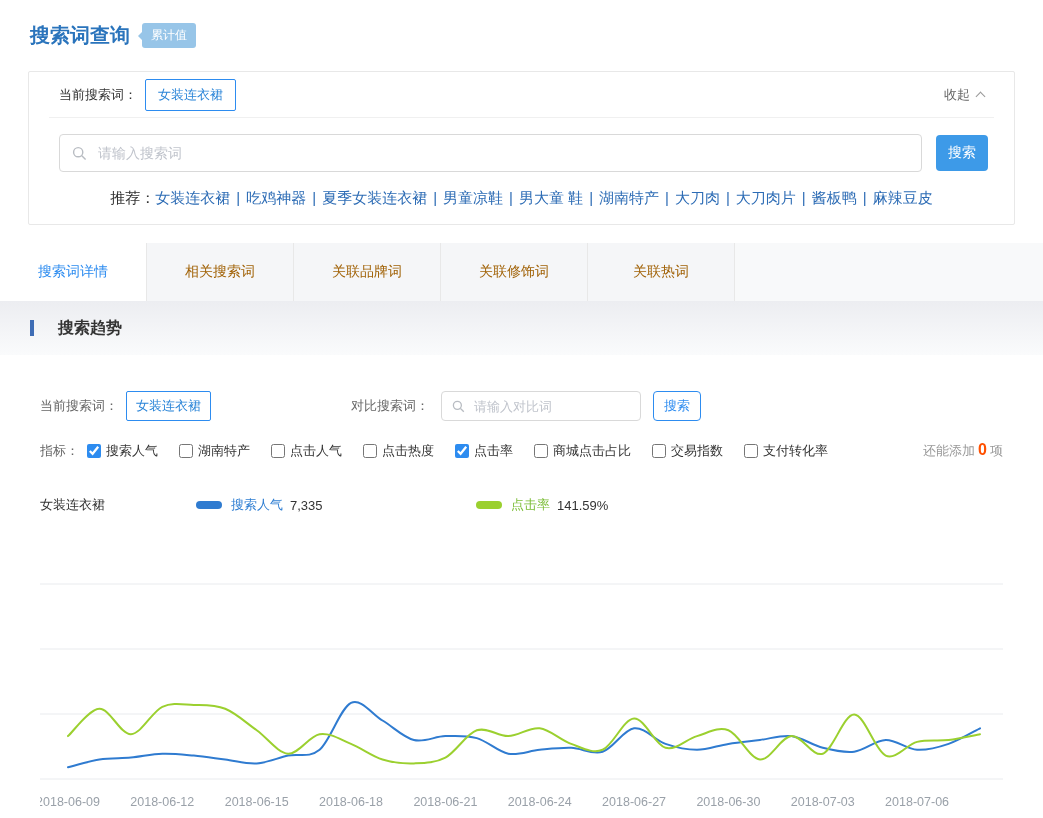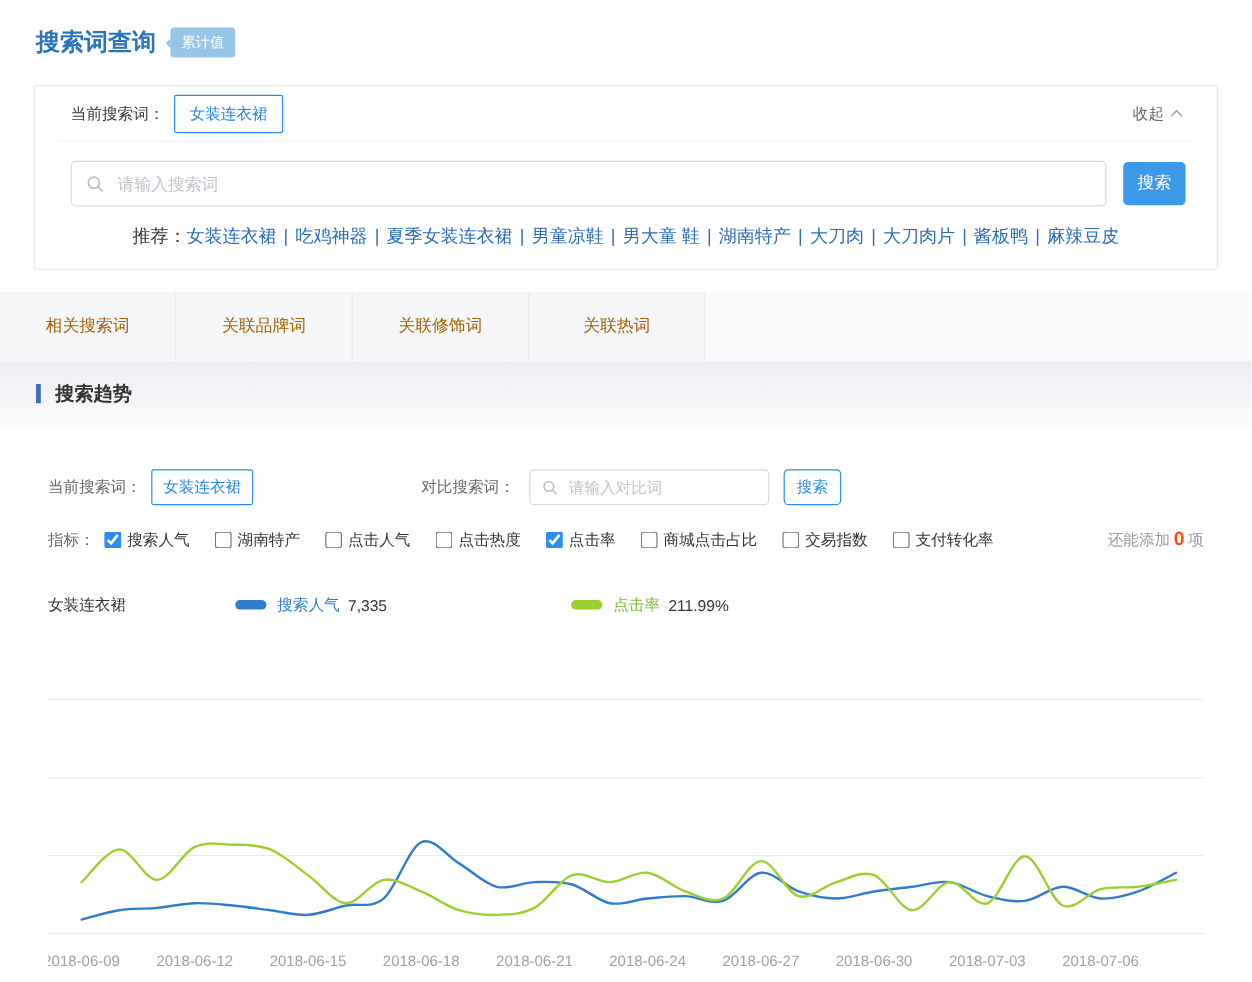--- a/index.html
+++ b/index.html
@@ -36,21 +36,21 @@
   .qp-row3 { padding: 6px 10px 16px; font-size: 15px; line-height: 20px; text-align: center; }
   .rec-label { color: #333; }
   .rec-link { color: #2d6cb5; text-decoration: none; cursor: pointer; }
   .sep { margin: 0 6px; color: #2d6cb5; }
   
   .tabs { display: flex; margin-top: 18px; }
   .tab { width: 147px; height: 58px; display: flex; align-items: center; justify-content: center; font-size: 14px; color: #a16207; background: #f5f6f8; border-right: 1px solid #e8e8e8; cursor: pointer; }
   .tab.active { background: #fff; color: #2d8cf0; }
   .tab-filler { flex: 1; background: #f8f9fa; }
   
-  .section-band { height: 54px; background: linear-gradient(#ecEFf3, #fafbfc); background: linear-gradient(#ecedf1, #fafbfc); display: flex; align-items: center; padding: 0 30px; gap: 12px; }
+  .section-band { height: 54px; background: linear-gradient(#ecEFf3, #fafbfc); background: linear-gradient(#ecedf1, #fafbfc); display: flex; align-items: center; padding: 0 30px; gap: 24px; }
   .blue-bar { width: 4px; height: 16px; background: #3e6db5; }
   .section-title { font-size: 16px; font-weight: bold; color: #333; }
   
   .trend-body { padding: 36px 40px 0; }
   .trend-row1 { display: flex; align-items: center; }
   .t-lbl { font-size: 13px; color: #666; }
   .tag.small { padding: 5px 9px; margin-left: 8px; }
   .compare-wrap { display: flex; align-items: center; margin-left: 140px; gap: 12px; }
   .compare-input { width: 200px; height: 30px; border: 1px solid #d9d9d9; border-radius: 4px; display: flex; align-items: center; padding: 0 10px; gap: 7px; background: #fff; }
   .compare-input input { border: none; outline: none; flex: 1; font-size: 13px; color: #333; font-family: inherit; background: transparent; width: 100%; }
@@ -102,20 +102,21 @@
         <input type="text" placeholder="请输入搜索词" style="">
       </div>
       <button class="btn-primary">搜索</button>
     </div>
     <div class="qp-row3">
       <span class="rec-label">推荐：</span><a class="rec-link">女装连衣裙</a><span class="sep">|</span><a class="rec-link">吃鸡神器</a><span class="sep">|</span><a class="rec-link">夏季女装连衣裙</a><span class="sep">|</span><a class="rec-link">男童凉鞋</a><span class="sep">|</span><a class="rec-link">男大童 鞋</a><span class="sep">|</span><a class="rec-link">湖南特产</a><span class="sep">|</span><a class="rec-link">大刀肉</a><span class="sep">|</span><a class="rec-link">大刀肉片</a><span class="sep">|</span><a class="rec-link">酱板鸭</a><span class="sep">|</span><a class="rec-link">麻辣豆皮</a>
     </div>
   </section>
 
   <nav class="tabs">
+    <div class="tab active">搜索词详情</div>
     <div class="tab">相关搜索词</div>
     <div class="tab">关联品牌词</div>
     <div class="tab">关联修饰词</div>
     <div class="tab">关联热词</div>
     <div class="tab-filler"></div>
   </nav>
 
   <div class="section-band">
     <span class="blue-bar"></span>
     <span class="section-title">搜索趋势</span>
@@ -179,21 +180,21 @@
     <div class="legend-row">
       <span class="legend-keyword">女装连衣裙</span>
       <span class="legend-item">
         <span class="pill blue"></span>
         <span class="legend-name blue">搜索人气</span>
         <span class="legend-value">7,335</span>
       </span>
       <span class="legend-item">
         <span class="pill green"></span>
         <span class="legend-name green">点击率</span>
-        <span class="legend-value">211.99%</span>
+        <span class="legend-value">141.59%</span>
       </span>
     </div>
 
     <div class="chart-wrap" id="trend-chart-svg"><svg width="963" height="250" viewBox="0 0 963 250">
           <line x1="0" y1="18" x2="963" y2="18" stroke="#e9ebee" stroke-width="1"></line>
           <line x1="0" y1="83" x2="963" y2="83" stroke="#e9ebee" stroke-width="1"></line>
           <line x1="0" y1="148" x2="963" y2="148" stroke="#e9ebee" stroke-width="1"></line>
           <line x1="0" y1="213" x2="963" y2="213" stroke="#e9ebee" stroke-width="1"></line>
           <path d="M28.0,201.3C33.2,200.0,49.0,195.1,59.4,193.5C69.9,191.9,80.4,192.5,90.9,191.6C101.4,190.6,111.9,188.0,122.3,187.7C132.8,187.3,143.3,188.6,153.8,189.6C164.3,190.6,174.8,192.2,185.2,193.5C195.7,194.8,206.2,198.1,216.7,197.4C227.2,196.8,237.7,191.9,248.1,189.6C258.6,187.3,269.1,192.5,279.6,183.8C290.1,175.0,300.6,141.8,311.0,136.9C321.5,132.1,332.0,148.3,342.5,154.5C353.0,160.7,363.4,171.4,373.9,174.0C384.4,176.6,394.9,170.4,405.4,170.1C415.9,169.8,426.3,169.1,436.8,172.1C447.3,175.0,457.8,185.7,468.3,187.7C478.8,189.6,489.2,184.7,499.7,183.8C510.2,182.8,520.7,181.5,531.2,181.8C541.7,182.1,552.1,188.9,562.6,185.7C573.1,182.4,583.6,163.6,594.1,162.3C604.6,161.0,615.0,174.3,625.5,177.9C636.0,181.5,646.5,183.8,657.0,183.8C667.4,183.8,677.9,179.5,688.4,177.9C698.9,176.3,709.4,175.3,719.9,174.0C730.3,172.7,740.8,168.8,751.3,170.1C761.8,171.4,772.3,179.2,782.8,181.8C793.2,184.4,803.7,187.0,814.2,185.7C824.7,184.4,835.2,174.3,845.7,174.0C856.1,173.7,866.6,183.1,877.1,183.8C887.6,184.4,898.1,181.5,908.6,177.9C919.0,174.3,934.8,164.9,940.0,162.3" fill="none" stroke="#2f7bd0" stroke-width="2" stroke-linecap="round"></path>
           <path d="M28.0,170.1C33.2,165.6,49.0,143.1,59.4,142.8C69.9,142.5,80.4,168.5,90.9,168.2C101.4,167.8,111.9,145.7,122.3,140.8C132.8,136.0,143.3,138.6,153.8,138.9C164.3,139.2,174.8,138.6,185.2,142.8C195.7,147.0,206.2,156.8,216.7,164.3C227.2,171.7,237.7,187.0,248.1,187.7C258.6,188.3,269.1,169.8,279.6,168.2C290.1,166.5,300.6,173.7,311.0,177.9C321.5,182.1,332.0,190.3,342.5,193.5C353.0,196.8,363.4,197.7,373.9,197.4C384.4,197.1,394.9,197.1,405.4,191.6C415.9,186.0,426.3,167.8,436.8,164.3C447.3,160.7,457.8,170.4,468.3,170.1C478.8,169.8,489.2,161.0,499.7,162.3C510.2,163.6,520.7,174.3,531.2,177.9C541.7,181.5,552.1,188.0,562.6,183.8C573.1,179.5,583.6,152.9,594.1,152.6C604.6,152.2,615.0,178.9,625.5,181.8C636.0,184.7,646.5,173.0,657.0,170.1C667.4,167.2,677.9,160.3,688.4,164.3C698.9,168.2,709.4,192.5,719.9,193.5C730.3,194.5,740.8,171.1,751.3,170.1C761.8,169.1,772.3,191.2,782.8,187.7C793.2,184.1,803.7,148.3,814.2,148.6C824.7,149.0,835.2,185.0,845.7,189.6C856.1,194.2,866.6,178.5,877.1,175.9C887.6,173.3,898.1,175.3,908.6,174.0C919.0,172.7,934.8,169.1,940.0,168.2" fill="none" stroke="#9bd02f" stroke-width="2" stroke-linecap="round"></path>

